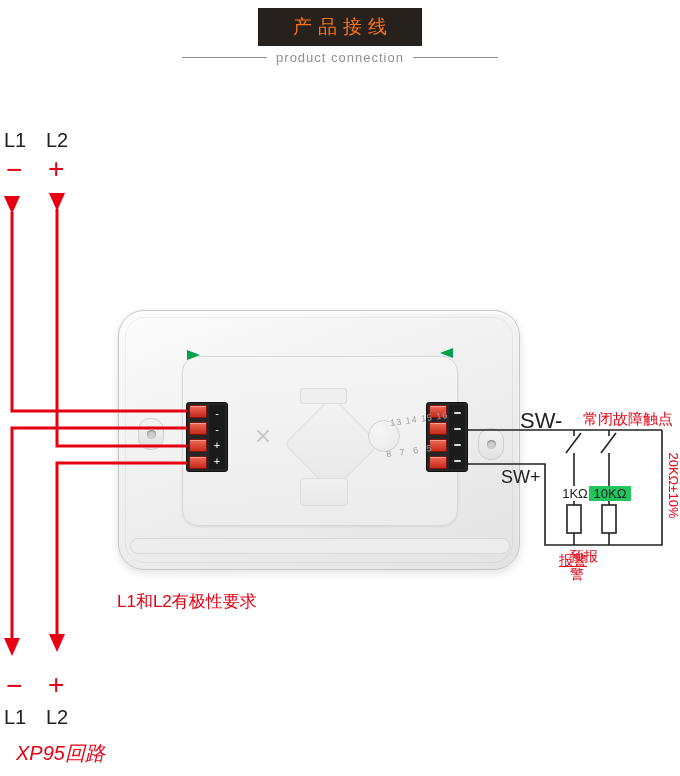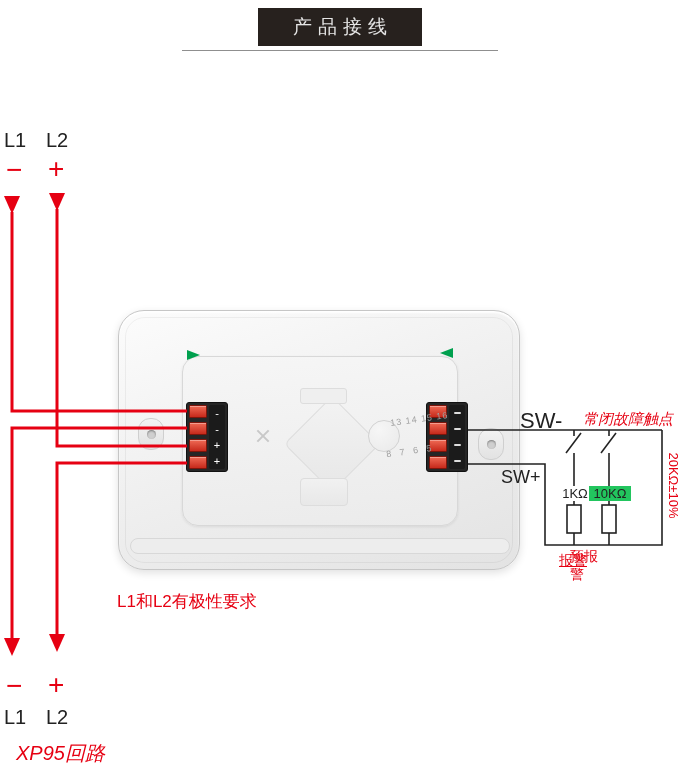--- a/index.html
+++ b/index.html
@@ -6,21 +6,21 @@
   body{
     width:680px;height:776px;position:relative;overflow:hidden;background:#fff;
     font-family:"Liberation Sans","DejaVu Sans",sans-serif;
   }
   .label{position:absolute;color:var(--ink,#222);white-space:nowrap;z-index:6;}
   .red{color:var(--accent-red,#e60012);}
 
   
   .banner{
     position:absolute;left:258px;top:8px;width:164px;height:38px;
-    background:var(--banner-bg,#27211e);color:#e5e5e5;display:flex;align-items:center;justify-content:center;
+    background:var(--banner-bg,#27211e);color:#f97316;display:flex;align-items:center;justify-content:center;
     font-size:19px;letter-spacing:6px;text-indent:6px;z-index:6;
   }
   .subtitle-row{
     position:absolute;left:182px;top:50px;width:316px;display:flex;align-items:center;z-index:6;
   }
   .sub-line{flex:1;height:1px;background:var(--subtitle-gray,#8f8f8f);}
   .sub-text{color:var(--subtitle-gray,#8f8f8f);font-size:13px;letter-spacing:1px;padding:0 9px;white-space:nowrap;}
 
   
   .l1-top{left:4px;top:129px;font-size:20px;}
@@ -31,21 +31,21 @@
   .minus-bottom{left:6px;top:672px;}
   .plus-bottom{left:48px;top:671px;}
   .l1-bottom{left:4px;top:706px;font-size:20px;}
   .l2-bottom{left:46px;top:706px;font-size:20px;}
   .xp95{left:16px;top:740px;font-size:20px;font-style:italic;}
   .polarity{left:117px;top:590px;font-size:17px;}
 
   
   .sw-minus{left:520px;top:408px;font-size:22px;}
   .sw-plus{left:501px;top:467px;font-size:18px;}
-  .nc{left:583px;top:410px;font-size:15px;font-style:italic;}
+  .nc{left:583px;top:410px;font-size:15px;}
   .r1{left:557px;top:486px;width:36px;text-align:center;font-size:13px;background:#fff;}
   .r2{left:589px;top:486px;width:42px;text-align:center;font-size:13px;background:#22c55e;}
   .alarm{left:559px;top:552px;font-size:14px;text-decoration:underline;}
   .prealarm{left:570px;top:548px;width:32px;font-size:14px;line-height:1.3;white-space:normal;font-family:Liberation Serif, serif;}
   .eol{left:630px;top:478px;width:86px;text-align:center;font-size:13px;transform:rotate(90deg);}
 
   
   .device{position:absolute;left:118px;top:310px;width:402px;height:260px;z-index:1;}
   .device-body{
     position:absolute;inset:0;border-radius:26px;
@@ -110,20 +110,21 @@
   .res{fill:#fff;stroke:var(--ink,#222);stroke-width:1.6;}
 </style>
 </head>
 <body>
 
 <div class="banner">
   <span>产品接线</span>
 </div>
 <div class="subtitle-row">
   <span class="sub-line"></span>
+  <span class="sub-text">product connection</span>
   <span class="sub-line"></span>
 </div>
 
 <div class="label l1-top">L1</div>
 <div class="label l2-top">L2</div>
 <div class="label sign red minus-top">−</div>
 <div class="label sign red plus-top">+</div>
 
 <div class="label sign red minus-bottom">−</div>
 <div class="label sign red plus-bottom">+</div>

